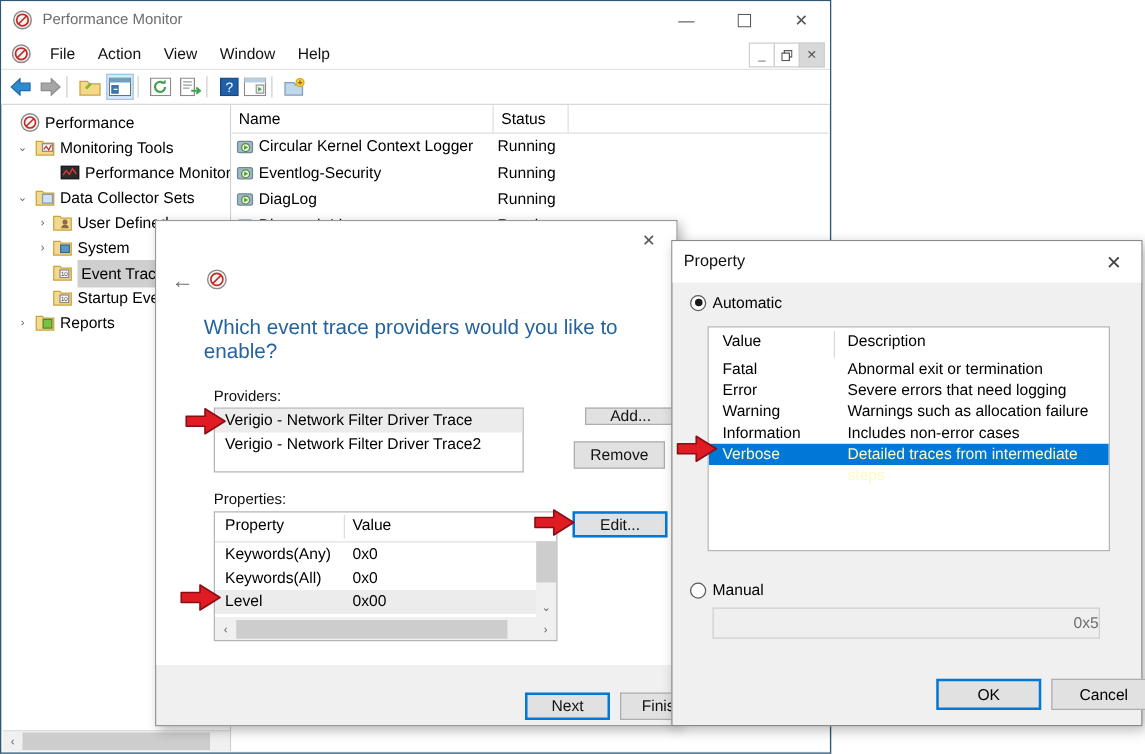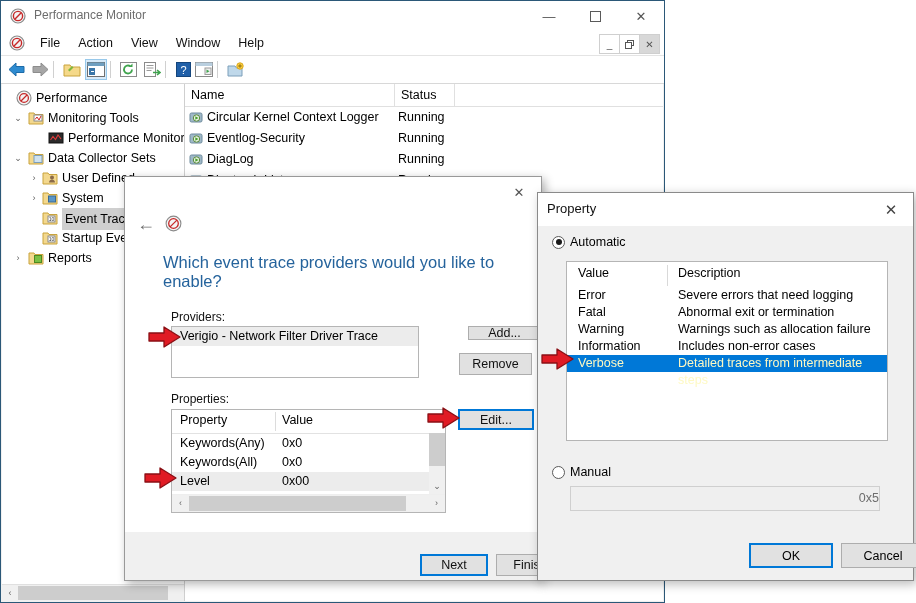--- a/index.html
+++ b/index.html
@@ -435,20 +435,21 @@
           <line x1="5.1" y1="11.9" x2="11.9" y2="5.1" stroke="#c62828" stroke-width="1.3"></line>
         </svg>
     </span>
     <div class="wiz-q">Which event trace providers would you like to enable?</div>
   </div>
 
   <div class="lbl" style="left:46px;top:133px">Providers:</div>
 
   <div class="provbox" style="left:46px;top:149px">
     <div class="provrow sel">Verigio - Network Filter Driver Trace</div>
+    <div class="provrow">Verigio - Network Filter Driver Trace2</div>
   </div>
 
   <div class="wbtn" style="left:343px;top:149px;width:73px;height:14px">Add...</div>
   <div class="wbtn" style="left:334px;top:176px;width:73px;height:22px">Remove</div>
 
   <div class="lbl" style="left:46px;top:215px">Properties:</div>
 
   <div class="propbox" style="left:46px;top:232px;width:275px;height:104px">
     <div class="pghead">
       <div class="pgdiv"></div>
@@ -500,26 +501,26 @@
     <span>Automatic</span>
   </div>
 
   <div class="pd-list">
     <div class="pl-head">
       <div class="dv"></div>
       <span class="h1">Value</span>
       <span class="h2">Description</span>
     </div>
     <div class="pl-row">
+      <span class="v">Fatal</span>
+      <span class="d">Abnormal exit or termination</span>
+    </div>
+    <div class="pl-row">
       <span class="v">Error</span>
       <span class="d">Severe errors that need logging</span>
-    </div>
-    <div class="pl-row">
-      <span class="v">Fatal</span>
-      <span class="d">Abnormal exit or termination</span>
     </div>
     <div class="pl-row">
       <span class="v">Warning</span>
       <span class="d">Warnings such as allocation failure</span>
     </div>
     <div class="pl-row">
       <span class="v">Information</span>
       <span class="d">Includes non-error cases</span>
     </div>
     <div class="pl-row sel">

